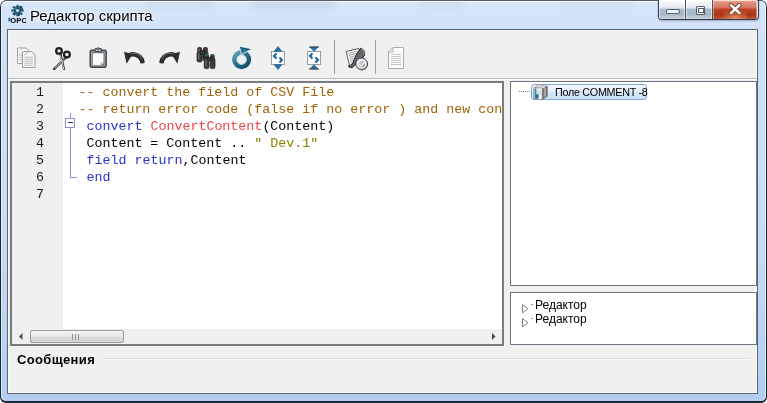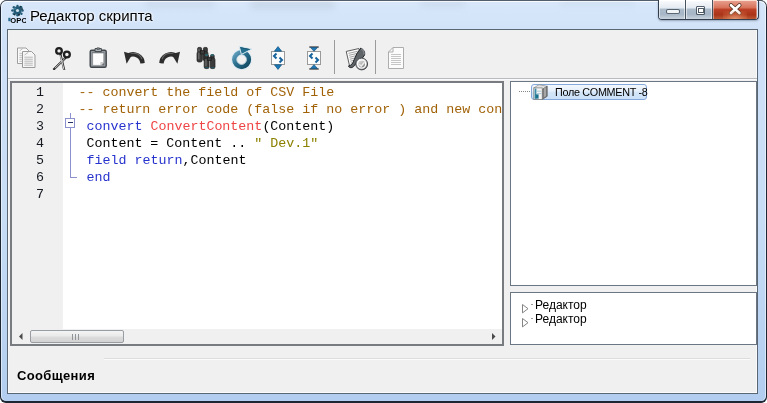--- a/index.html
+++ b/index.html
@@ -97,21 +97,21 @@
       border:1px solid #84a8d9; border-radius:3px;
       background:linear-gradient(to bottom,#f3f8fd 0%, #e4eefa 45%, #d4e6f8 50%, #cce1f7 100%); }
   #tree-ico { position:absolute; left:533px; top:84px; width:14px; height:16px; }
   #tree-txt { position:absolute; left:555px; top:86px; font-size:10.8px; letter-spacing:-0.3px; color:#000; }
 
   .expander { position:absolute; width:8px; height:9px; }
   .rp2txt { position:absolute; font-size:12px; color:#000; }
   .tinydot { position:absolute; width:2px; height:1px; background:#9a9a9a; }
 
   
-  #msg { position:absolute; left:17px; top:368px; font-size:13px; letter-spacing:0.35px; font-weight:bold; color:#000; }
+  #msg { position:absolute; left:17px; top:352px; font-size:13px; letter-spacing:0.35px; font-weight:bold; color:#000; }
   #msgline1 { position:absolute; left:104px; top:358px; width:646px; height:1px; background:#dcdcdc; }
   #msgline2 { position:absolute; left:104px; top:359px; width:646px; height:1px; background:#fbfbfb; }
 </style>
 </head>
 <body>
 <div id="page">
   <div id="frame-dark"></div>
   <div id="frame-glass"></div>
   <div class="smudge" style="left:145px; top:0px; width:70px; height:8px; background:rgba(120,130,145,.10);"></div>
   <div class="smudge" style="left:250px; top:0px; width:85px; height:9px;"></div>

